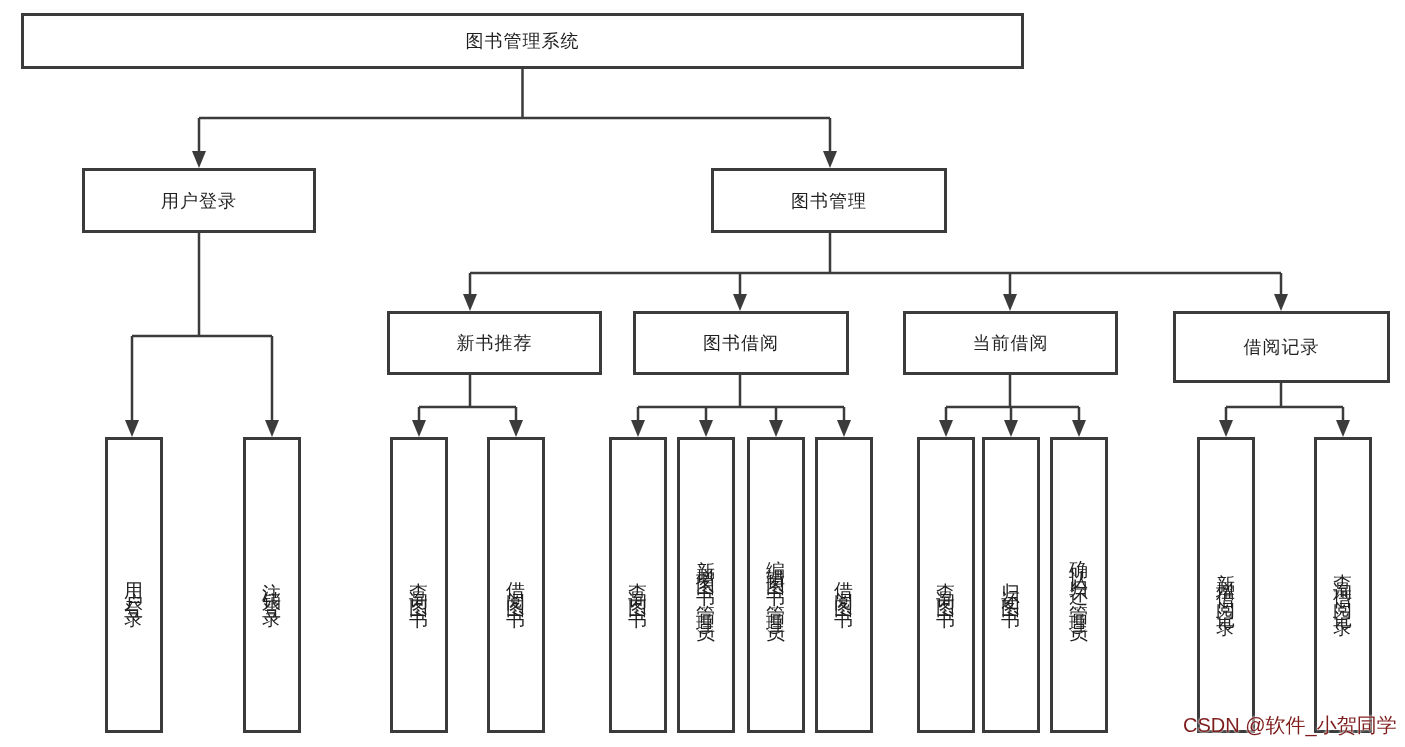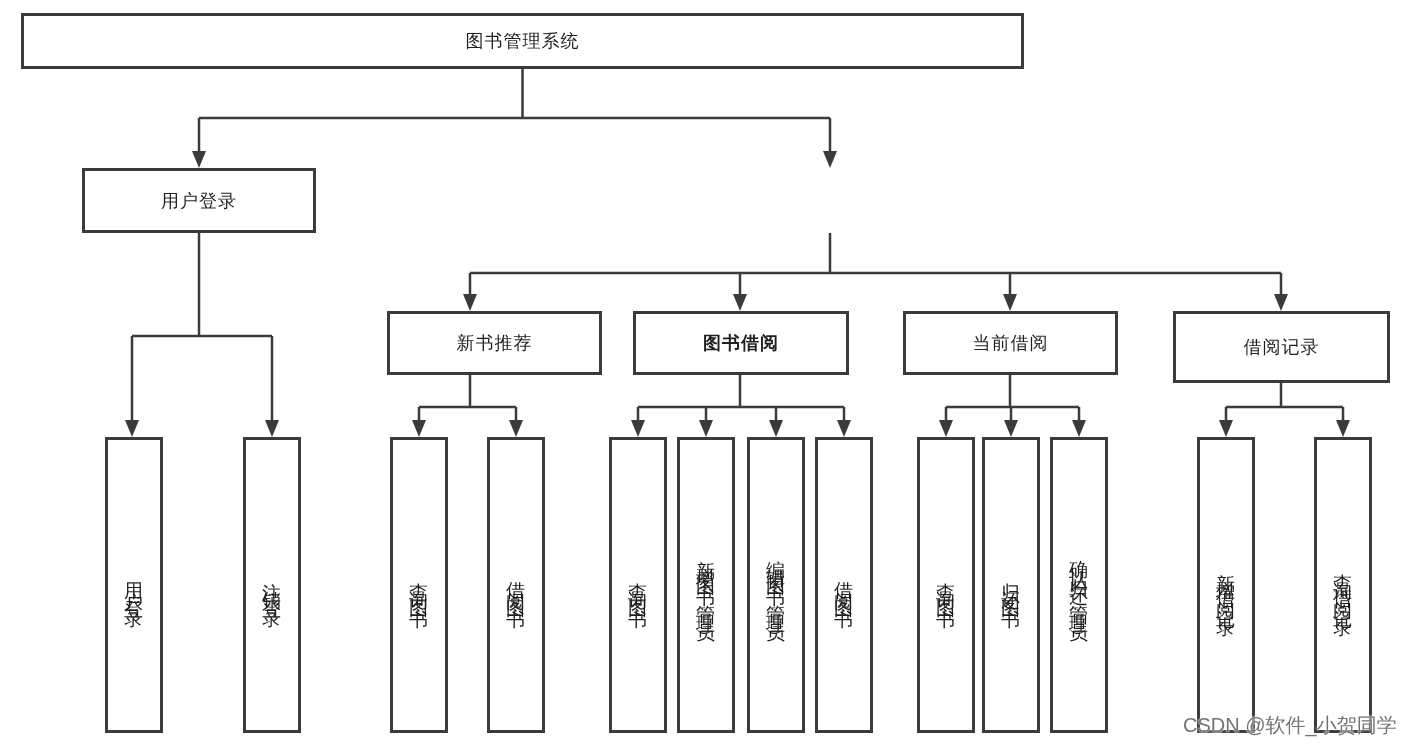--- a/index.html
+++ b/index.html
@@ -55,21 +55,21 @@
     font-size: 19px;
     letter-spacing: 9px;
     line-height: 1;
     white-space: nowrap;
   }
   #watermark {
     position: absolute;
     left: 1183px;
     top: 712px;
     font-size: 20px;
-    color: #737373;
+    color: #7f1d1d;
     text-shadow: 0 0 2px #ffffff, 0 0 3px #ffffff;
     white-space: nowrap;
     z-index: 3;
   }
 </style>
 </head>
 <body>
 
 <div id="stage">
 
@@ -120,25 +120,28 @@
     </g>
   </svg>
 
   <div class="hbox" style="left:21px; top:13px; width:1003px; height:56px;">
     <span>图书管理系统</span>
   </div>
 
   <div class="hbox" style="left:82px; top:168px; width:234px; height:65px;">
     <span>用户登录</span>
   </div>
+  <div class="hbox" style="left:711px; top:168px; width:236px; height:65px;">
+    <span>图书管理</span>
+  </div>
 
   <div class="hbox" style="left:362px; top:311px; width:215px; height:64px;margin-left:25px;">
     <span>新书推荐</span>
   </div>
-  <div class="hbox" style="left:633px; top:311px; width:216px; height:64px;font-weight:bold;">
+  <div class="hbox" style="left:633px; top:311px; width:216px; height:64px;">
     <span>图书借阅</span>
   </div>
   <div class="hbox" style="left:903px; top:311px; width:215px; height:64px;justify-content:center;">
     <span>当前借阅</span>
   </div>
   <div class="hbox" style="left:1173px; top:311px; width:217px; height:72px;">
     <span>借阅记录</span>
   </div>
 
   <div class="vbox" style="left:105px;">

